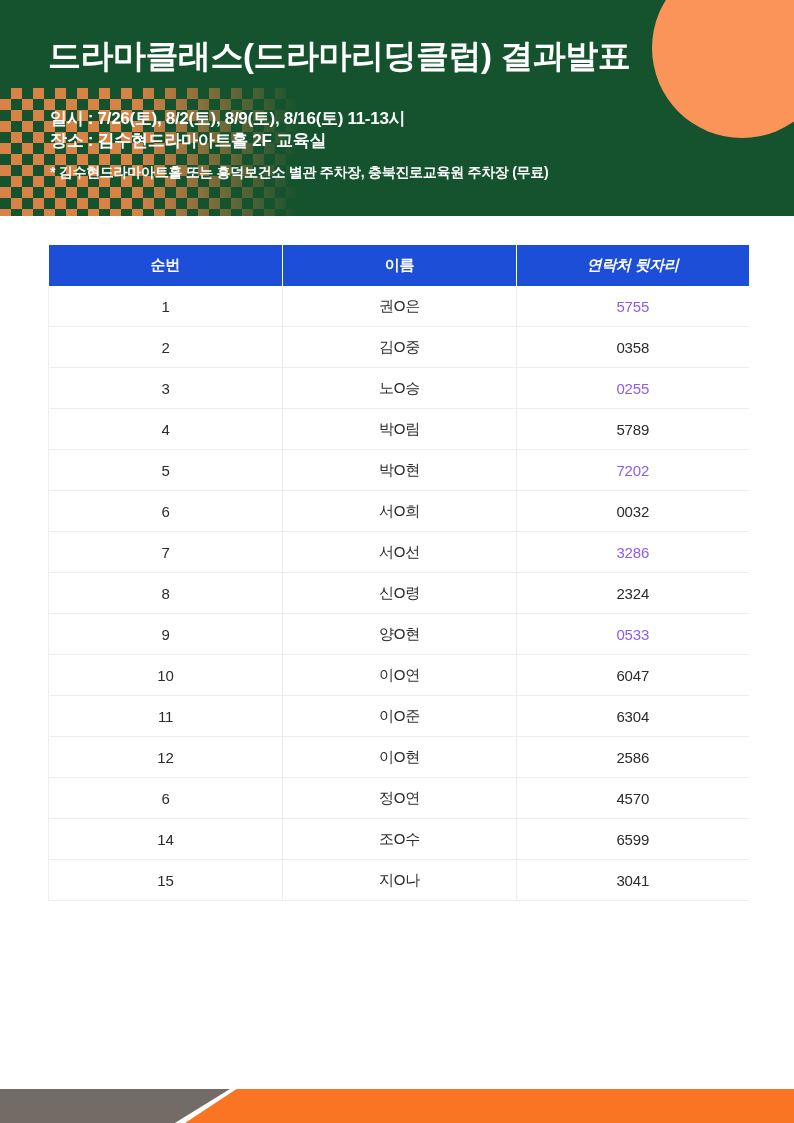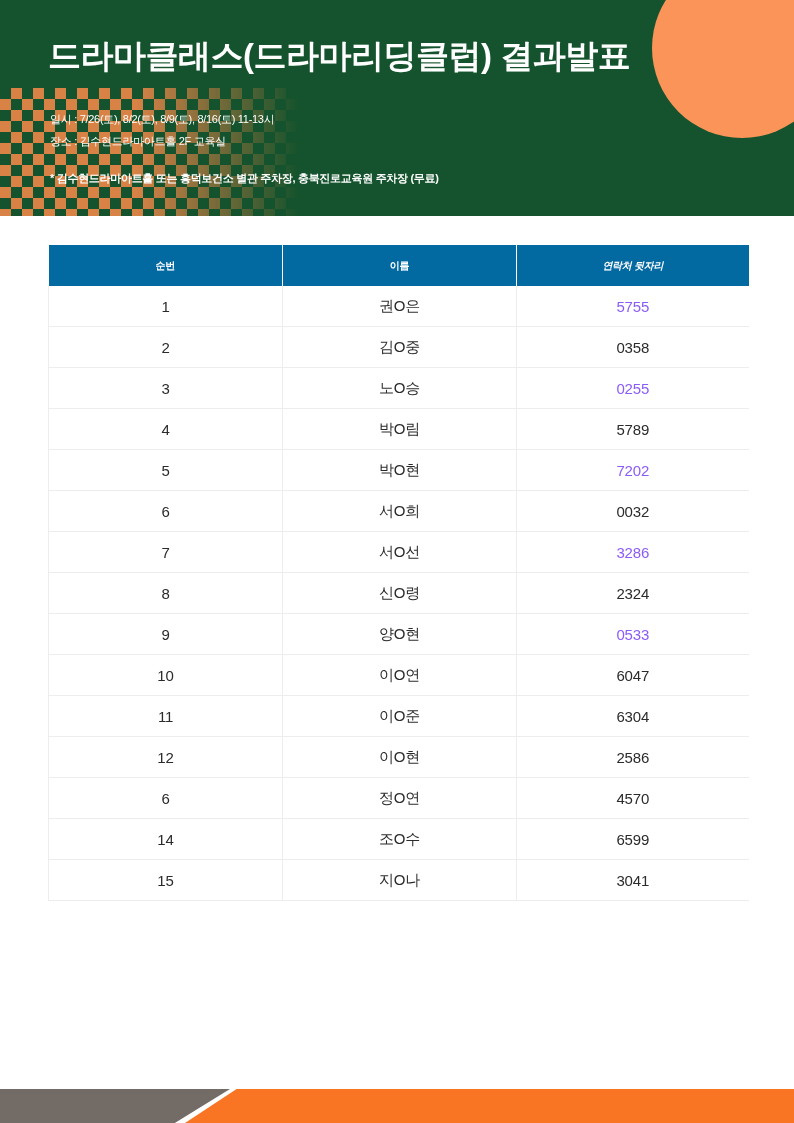--- a/index.html
+++ b/index.html
@@ -67,48 +67,48 @@
     white-space: nowrap;
   }
   .header-lines {
     position: absolute;
     left: 50px;
     top: 108px;
     color: #FFFFFF;
   }
   .header-line-1,
   .header-line-2 {
-    font-size: 11px;
-    font-weight: normal;
+    font-size: 17px;
+    font-weight: bold;
     letter-spacing: -0.3px;
     line-height: 22px;
     white-space: nowrap;
   }
   .header-line-3 {
-    font-size: 11px;
+    font-size: 14px;
     font-weight: bold;
     letter-spacing: -0.3px;
     line-height: 20px;
-    margin-top: 16px;
+    margin-top: 10px;
     white-space: nowrap;
   }
 
   
   .result-table {
     position: absolute;
     left: 48px;
     top: 245px;
     width: 700px;
     border-collapse: collapse;
     table-layout: fixed;
   }
   .result-table th {
-    background: #0369a1;
+    background: #1d4ed8;
     color: #FFFFFF;
-    font-size: 10px;
+    font-size: 15px;
     font-weight: bold;
     height: 39px;
     letter-spacing: -0.3px;
     border-right: 1px solid #ffffff;
     text-align: center;
     vertical-align: middle;
   }
   .result-table th:last-child { border-right: none; font-style: italic; }
   .result-table td {
     height: 38px;

